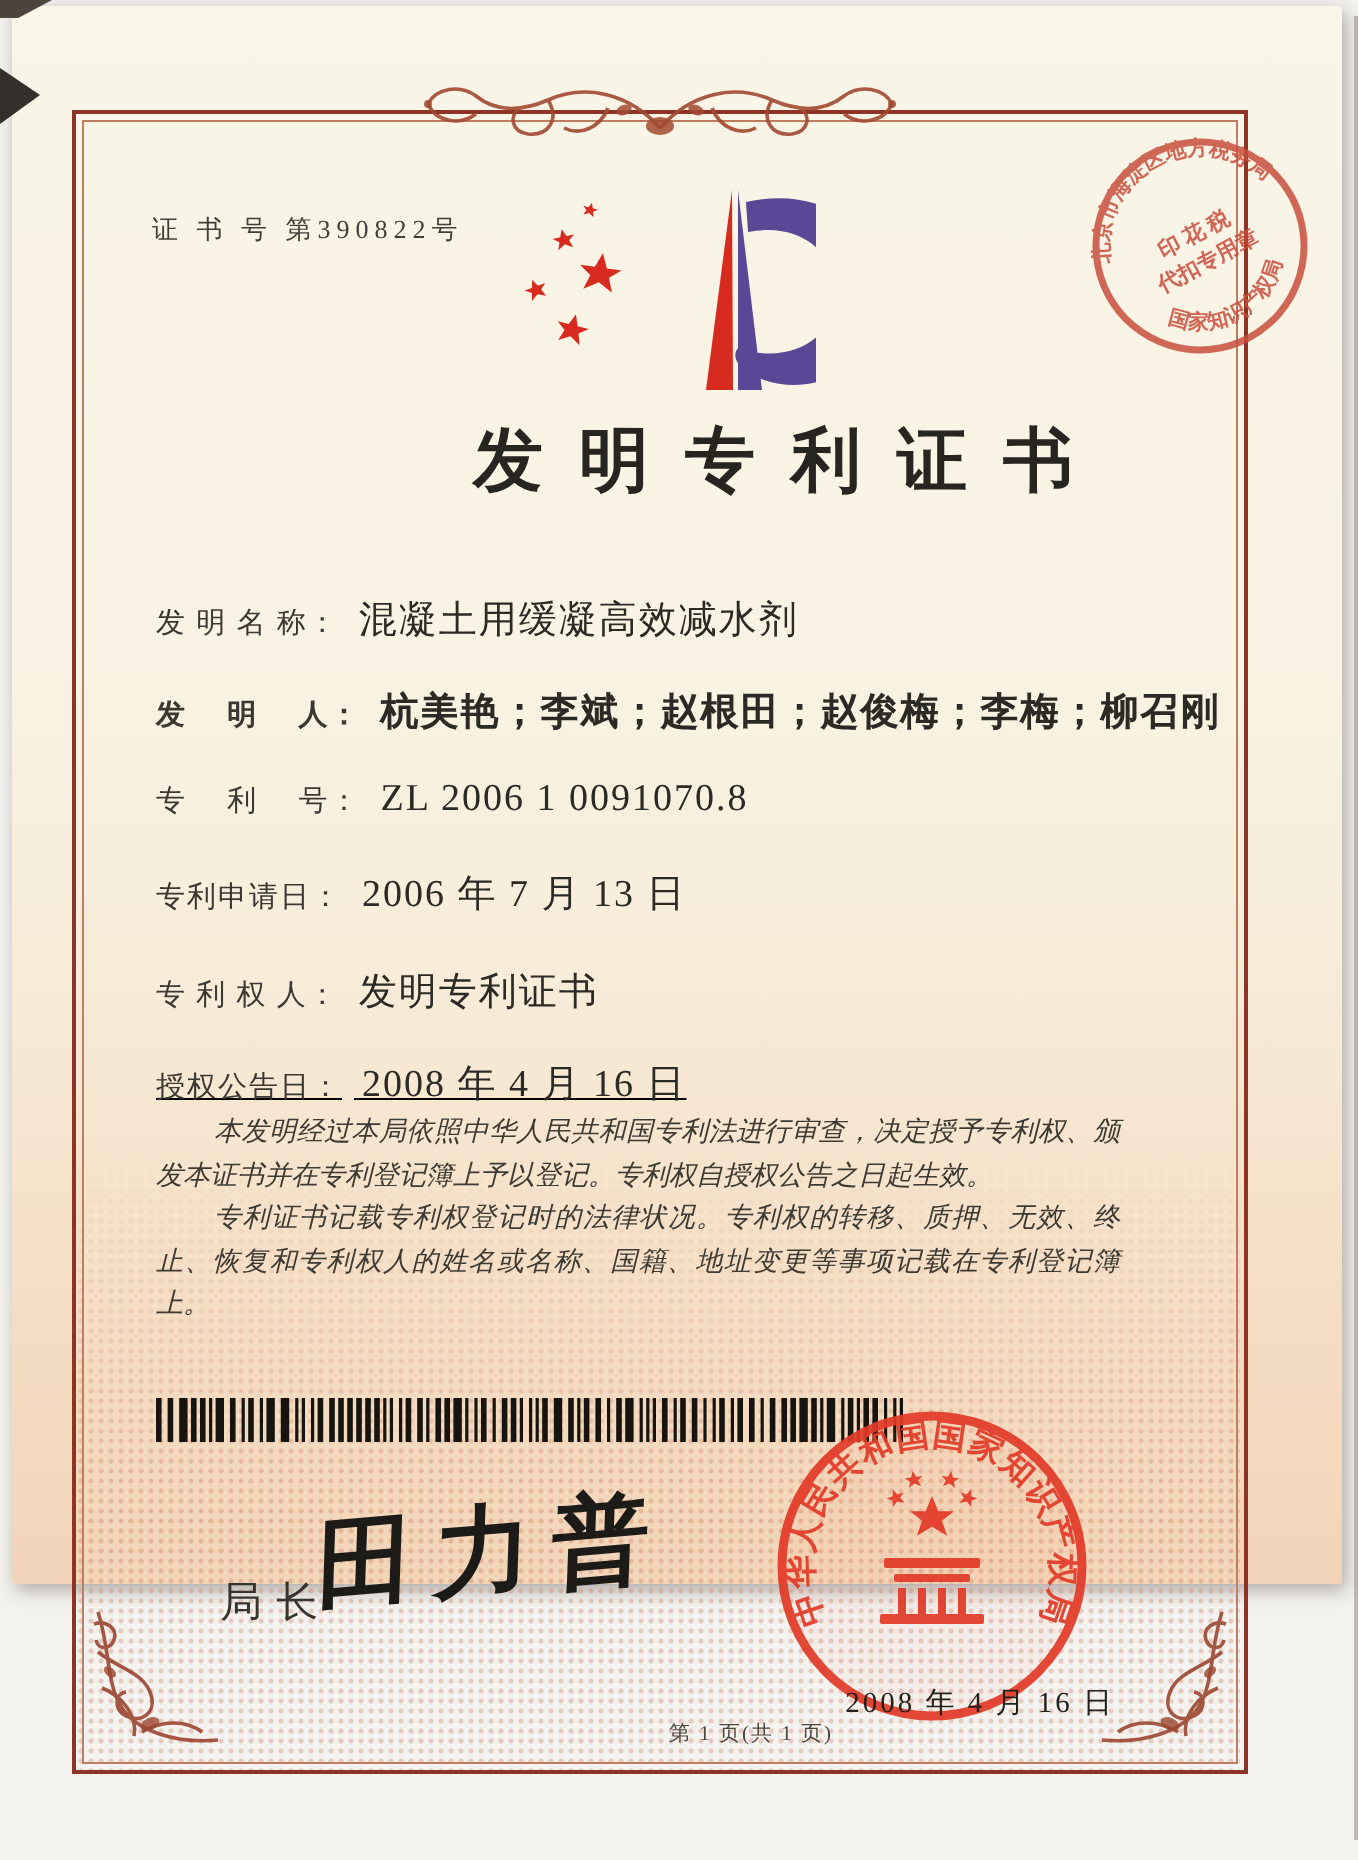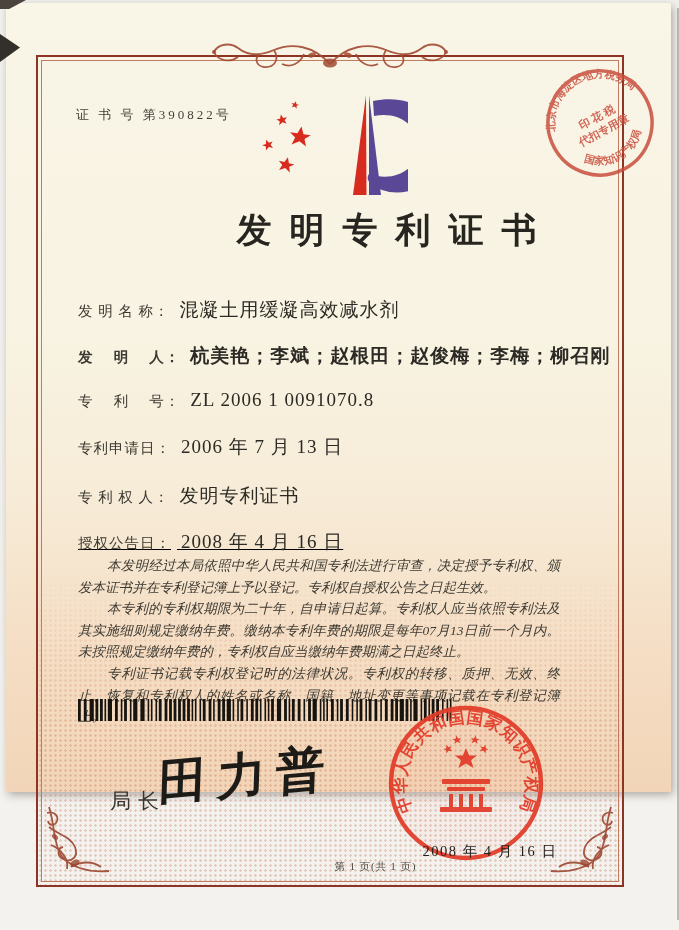--- a/index.html
+++ b/index.html
@@ -189,21 +189,20 @@
         <span class="fvalue">发明专利证书</span>
       </div>
       <div class="field-row r6">
         <span class="flabel">授权公告日：</span>
         <span class="fvalue">2008 年 4 月 16 日</span>
       </div>
     </div>
 
     <div class="body-text">
       <p>本发明经过本局依照中华人民共和国专利法进行审查，决定授予专利权、颁发本证书并在专利登记簿上予以登记。专利权自授权公告之日起生效。</p>
-      <p>本专利的专利权期限为二十年，自申请日起算。专利权人应当依照专利法及其实施细则规定缴纳年费。缴纳本专利年费的期限是每年07月13日前一个月内。未按照规定缴纳年费的，专利权自应当缴纳年费期满之日起终止。</p>
       <p>专利证书记载专利权登记时的法律状况。专利权的转移、质押、无效、终止、恢复和专利权人的姓名或名称、国籍、地址变更等事项记载在专利登记簿上。</p>
     </div>
 
     <svg class="barcode" id="barcode-svg" viewBox="0 0 376 22" preserveAspectRatio="none">
         <rect x="0.0" y="0" width="2.8" height="22" fill="#17140f"></rect>
         <rect x="5.8" y="0" width="2.8" height="22" fill="#17140f"></rect>
         <rect x="11.6" y="0" width="4.2" height="22" fill="#17140f"></rect>
         <rect x="17.5" y="0" width="2.8" height="22" fill="#17140f"></rect>
         <rect x="22.0" y="0" width="2.8" height="22" fill="#17140f"></rect>
         <rect x="26.5" y="0" width="1.6" height="22" fill="#17140f"></rect>

